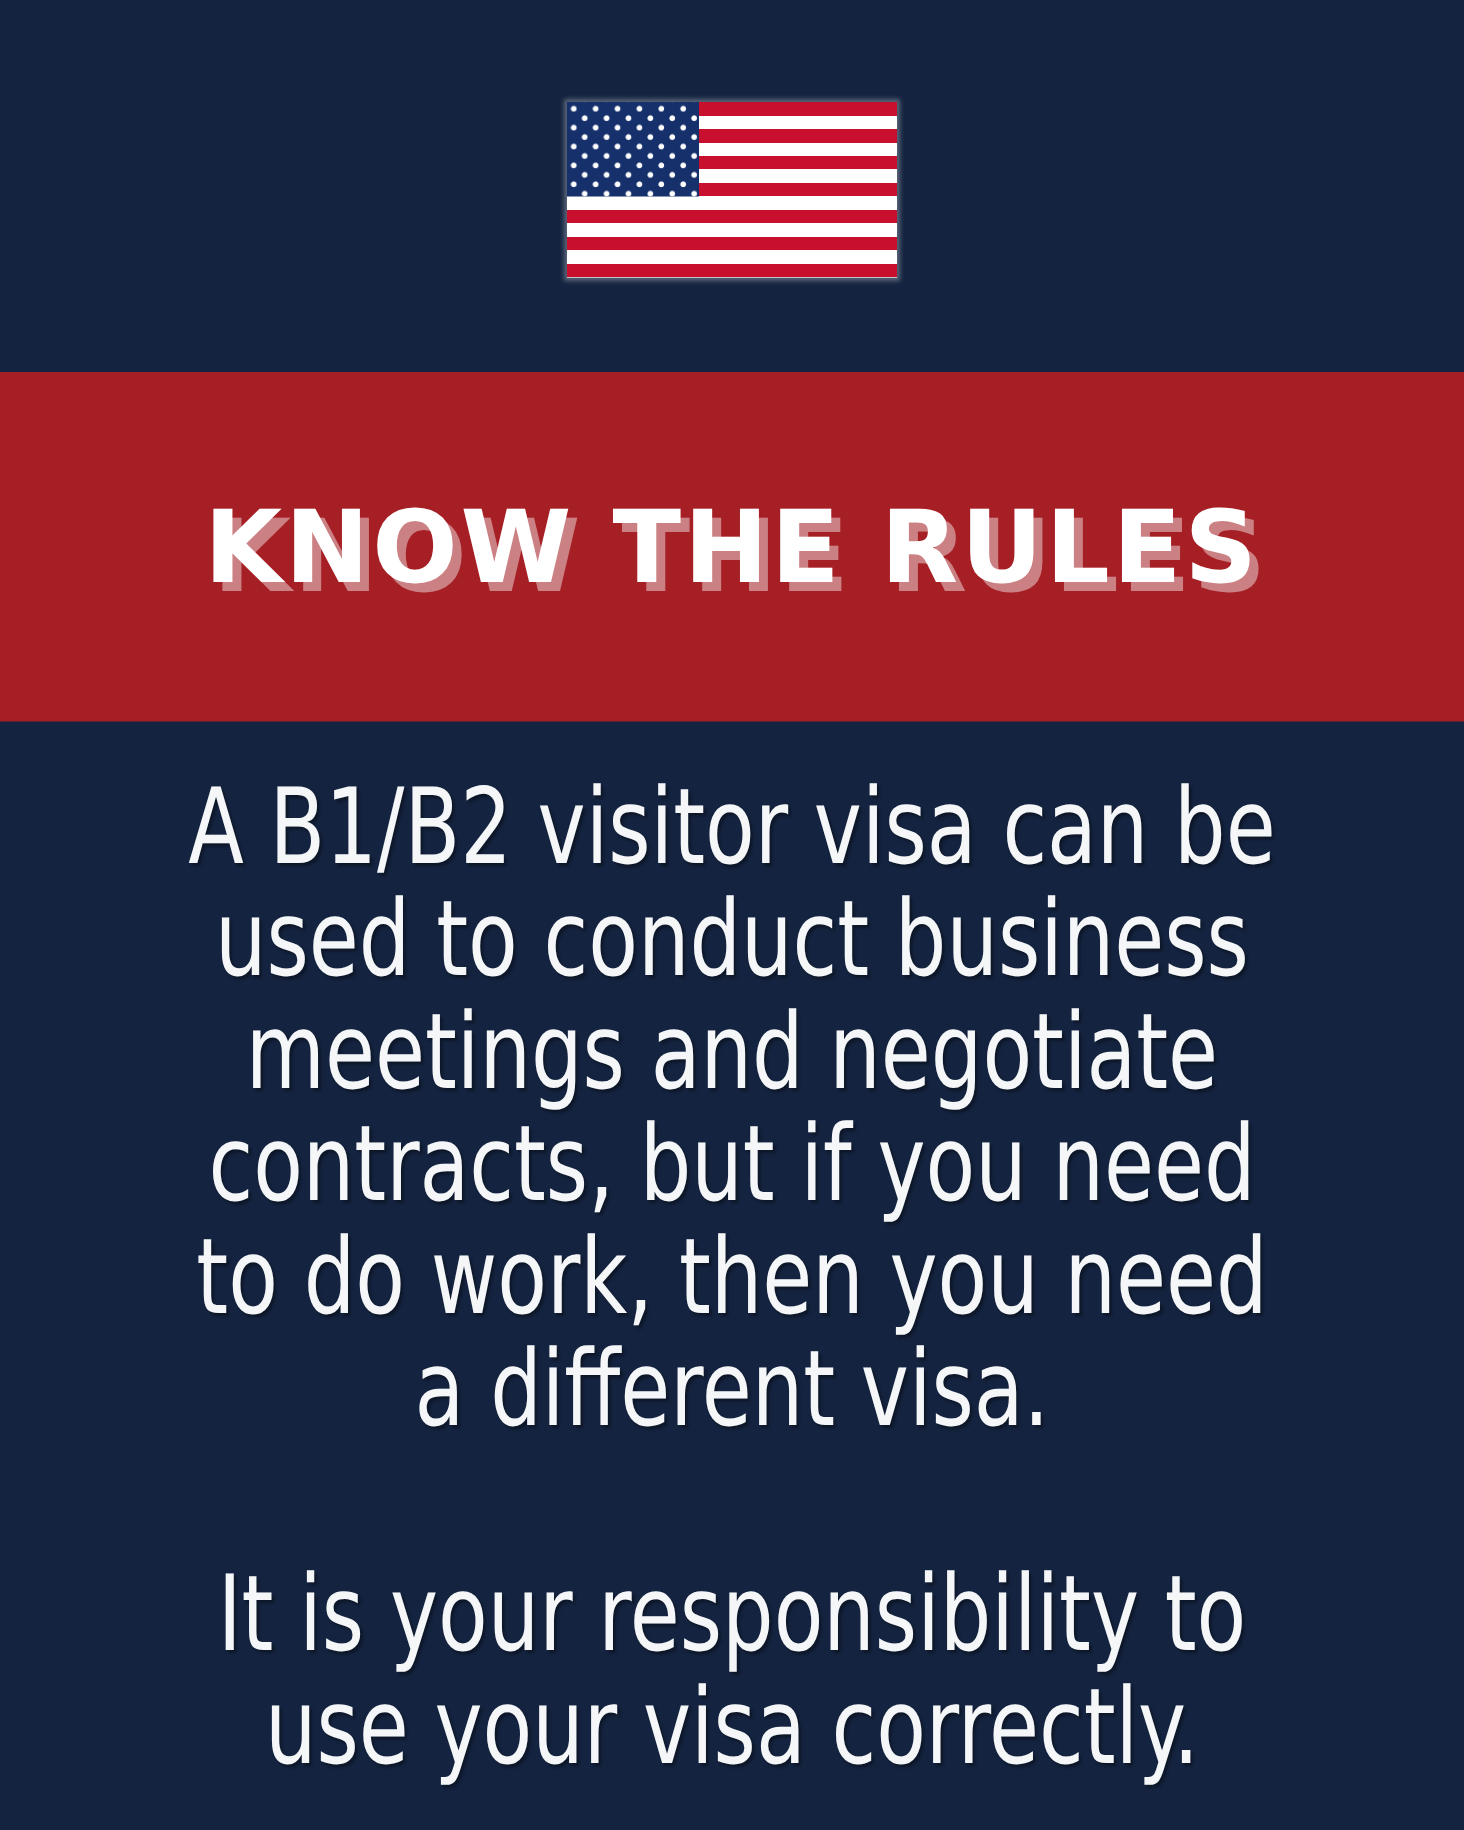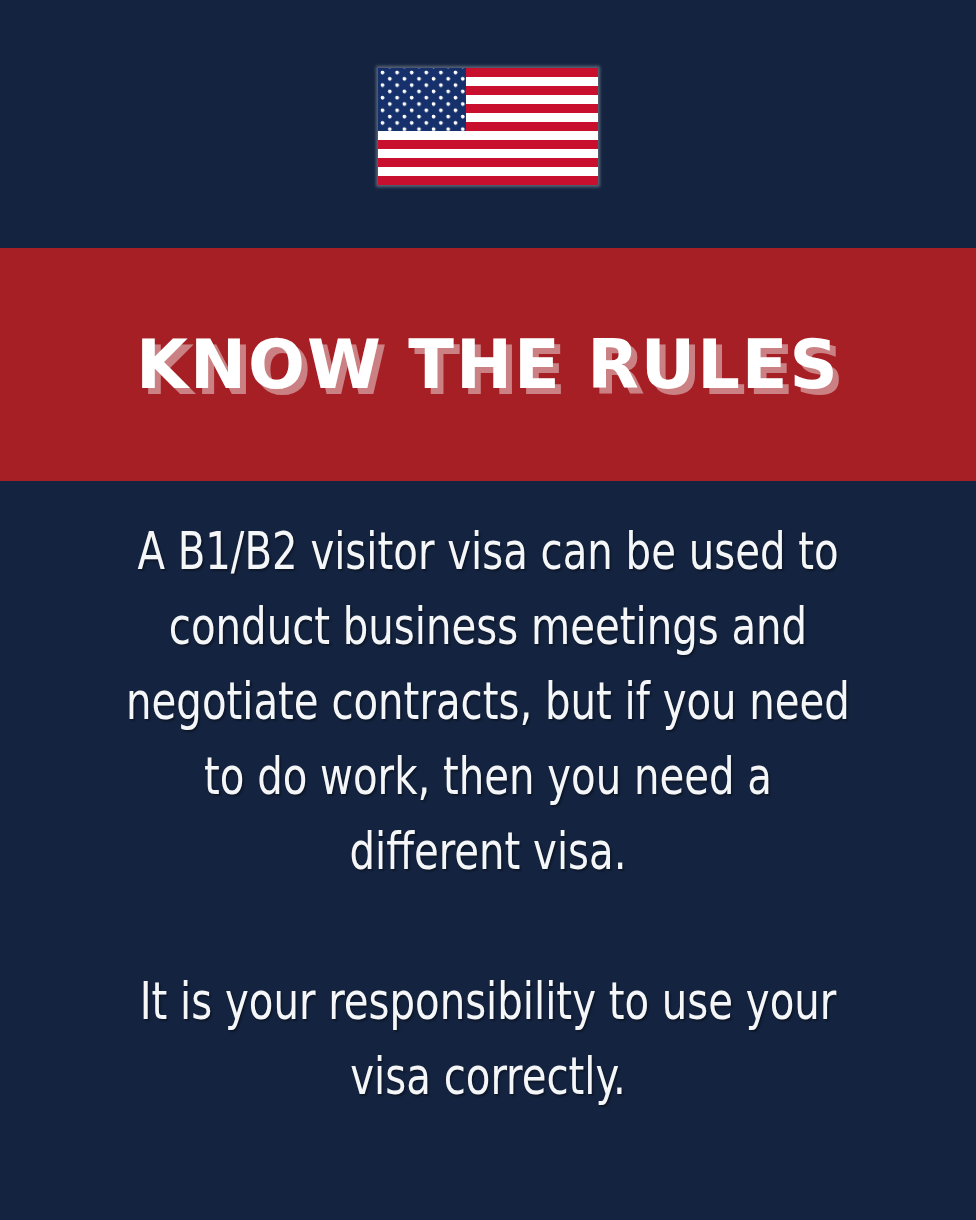--- a/index.html
+++ b/index.html
@@ -99,21 +99,21 @@
     position: absolute;
     left: 0;
     top: 481px;
     width: 976px;
     height: 739px;
     padding: 33px 62px 0 62px;
     box-sizing: border-box;
     text-align: center;
     color: #f4f6f8;
     font-family: "Liberation Sans Narrow", "DejaVu Sans Condensed", "Liberation Sans", sans-serif;
-    font-size: 52px;
+    font-size: 70px;
     line-height: 75px;
     font-weight: normal;
   }
   #body-copy p {
     margin: 0;
     text-shadow: 2px 2px 2px rgba(0,0,0,0.35);
     transform: scaleX(0.86);
     transform-origin: center top;
   }
   #body-copy p.second {

